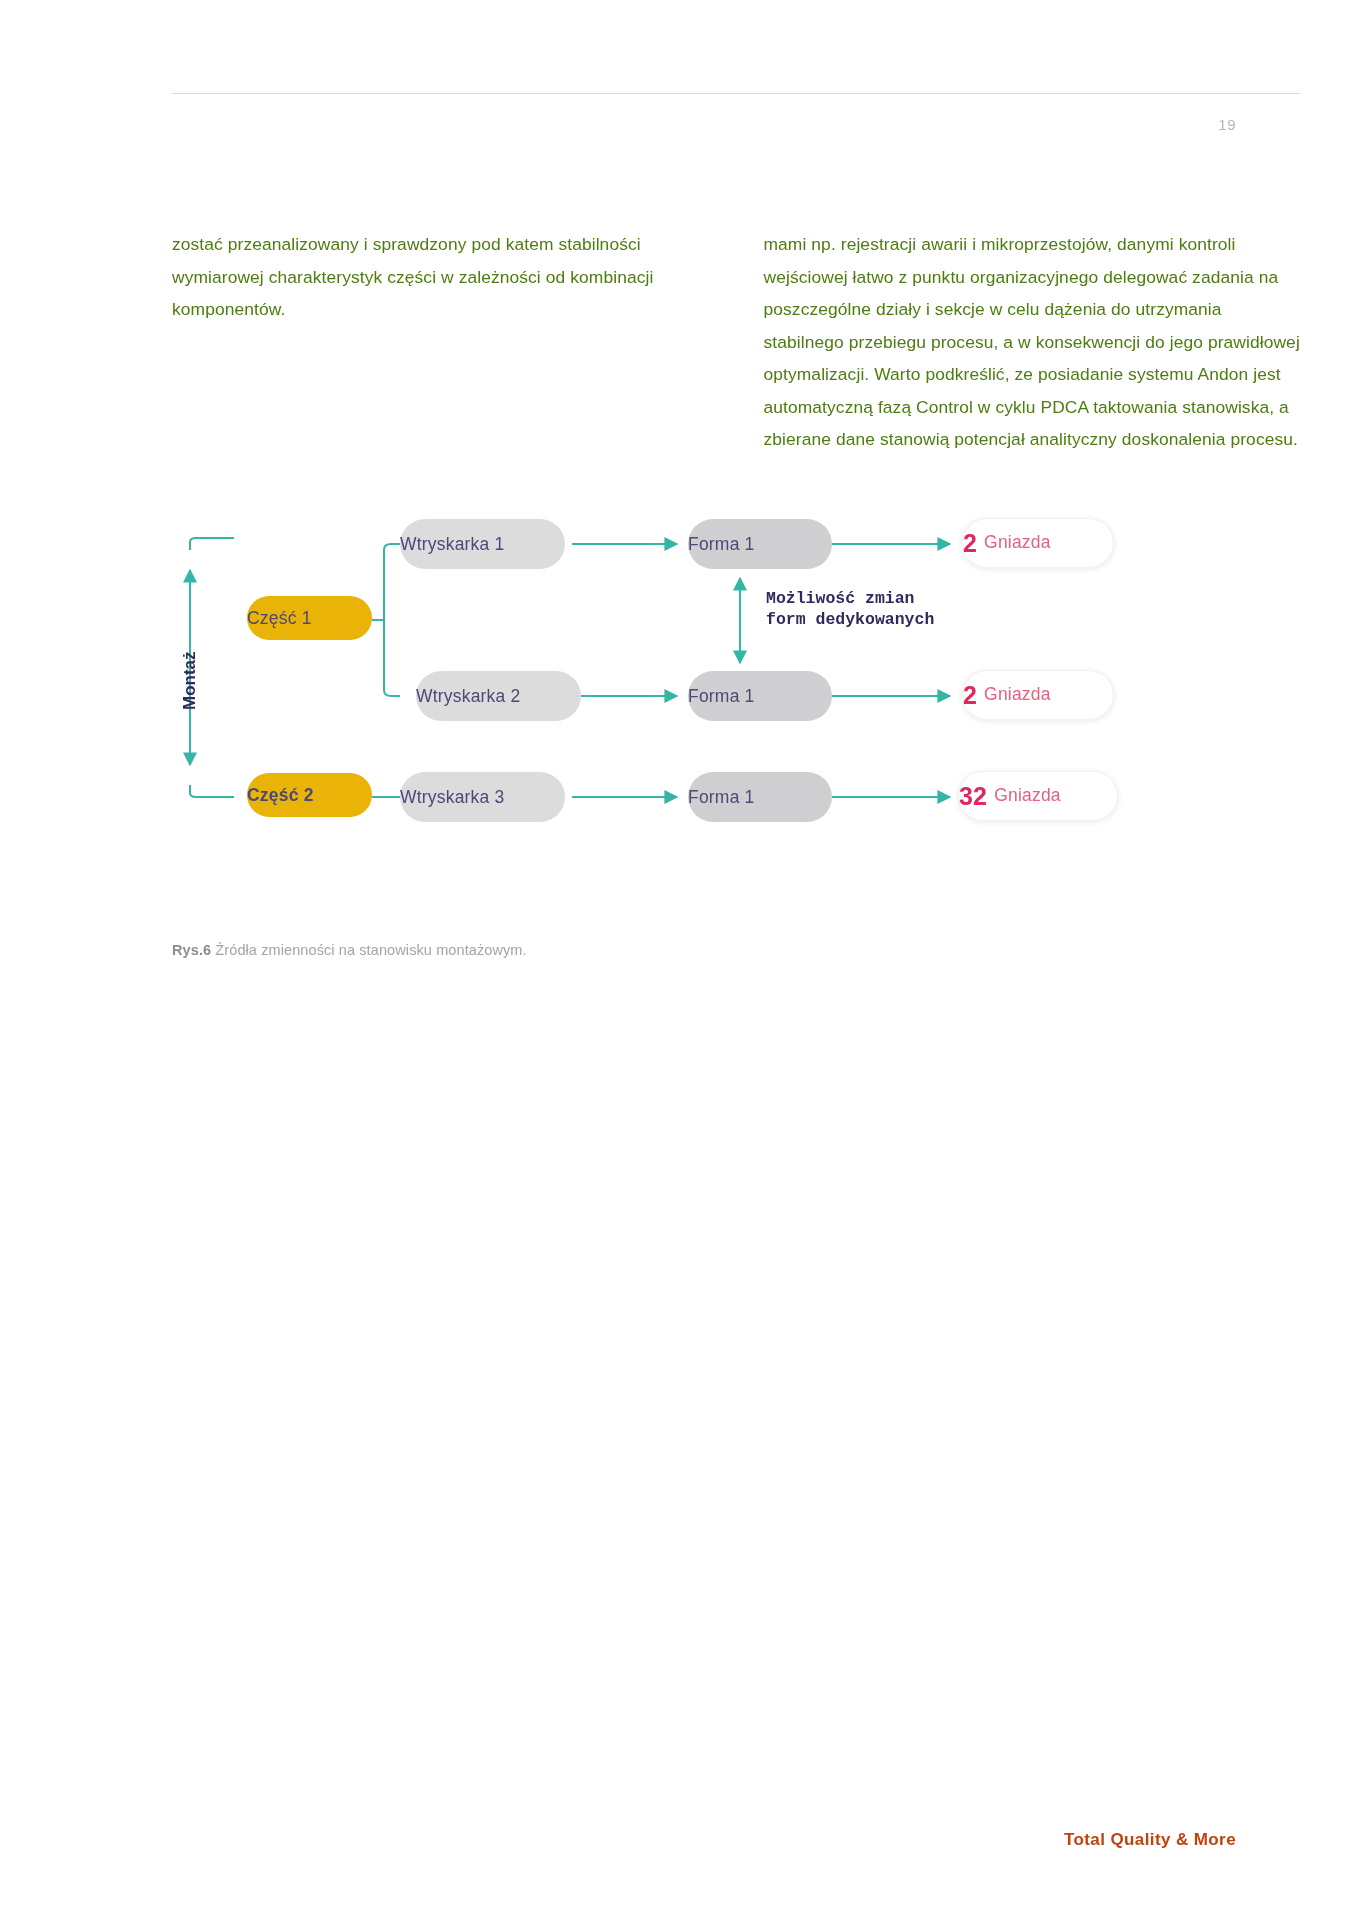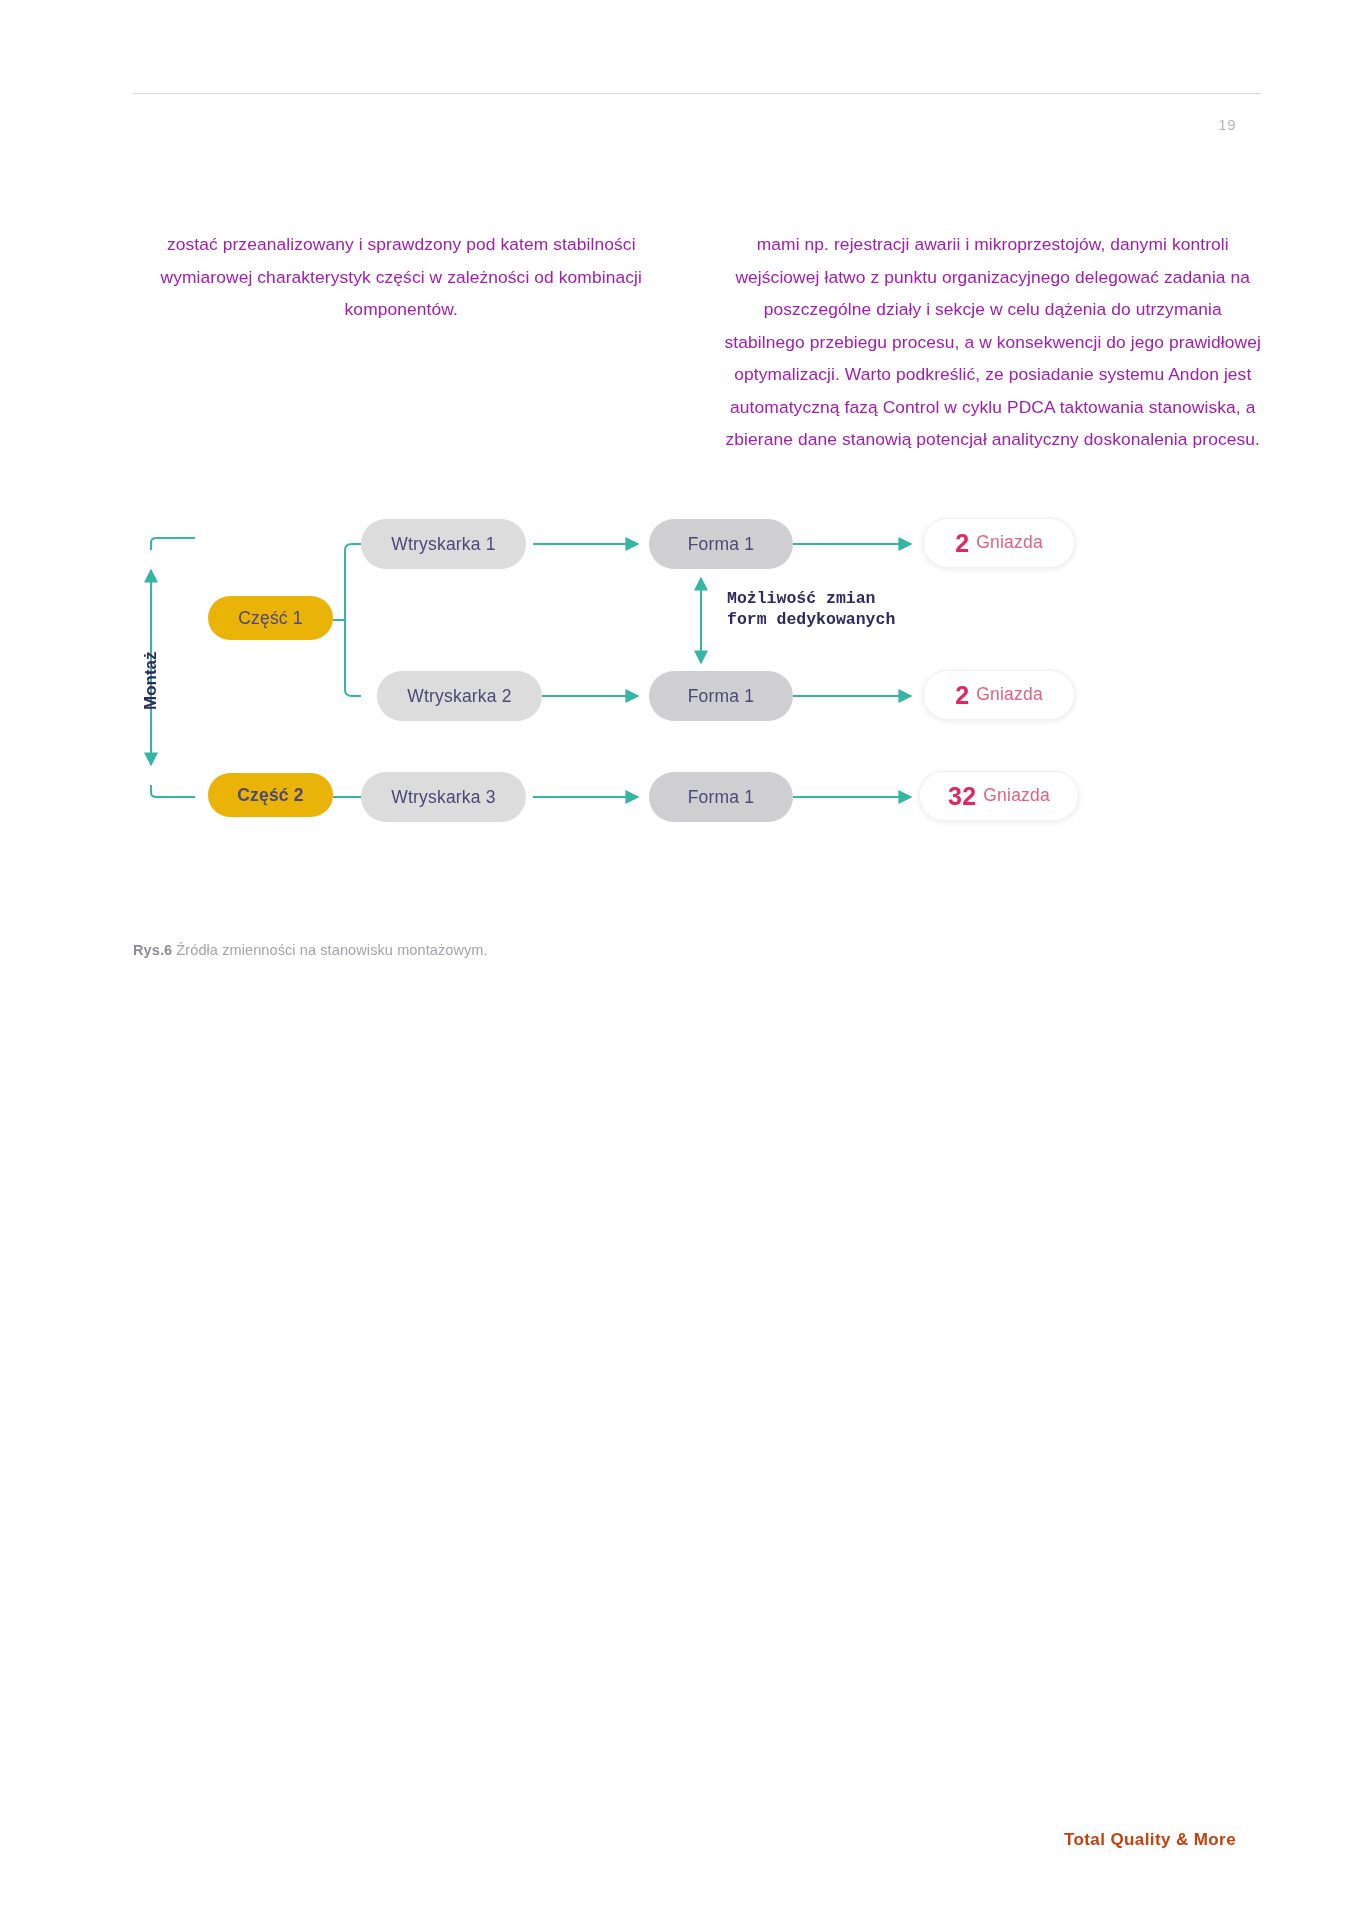--- a/index.html
+++ b/index.html
@@ -11,20 +11,21 @@
     width: 1369px;
     height: 1920px;
     font-family: "Liberation Sans", sans-serif;
     color: #2e2a5e;
     position: relative;
     overflow: hidden;
   }
   .page {
     position: absolute;
     inset: 0;
+    margin-left: 39px;
   }
 
   
   .header-rule {
     position: absolute;
     left: 133px;
     top: 93px;
     width: 1128px;
     height: 1px;
     background: #d9d9de;
@@ -49,44 +50,42 @@
     display: flex;
     gap: 55px;
   }
   .col {
     width: 537px;
   }
   .col p {
     margin: 0 0 28px 0;
     font-size: 17.4px;
     line-height: 32.5px;
-    color: #a21caf;
+    color: #4d7c0f;
     letter-spacing: .1px;
-    text-align: center;
   }
   .col p:last-child { margin-bottom: 0; }
 
   
   .diagram {
     position: absolute;
     left: 133px;
     top: 520px;
     width: 1128px;
     height: 380px;
   }
   .diagram svg {
     position: absolute;
     left: 0;
     top: 0;
   }
   .node {
     position: absolute;
     display: flex;
     align-items: center;
-    justify-content: center;
     border-radius: 40px;
     font-size: 17.5px;
     letter-spacing: .2px;
     color: #4c4877;
     box-sizing: border-box;
   }
   .node.part {
     background: #eab308;
     width: 125px;
     height: 44px;

